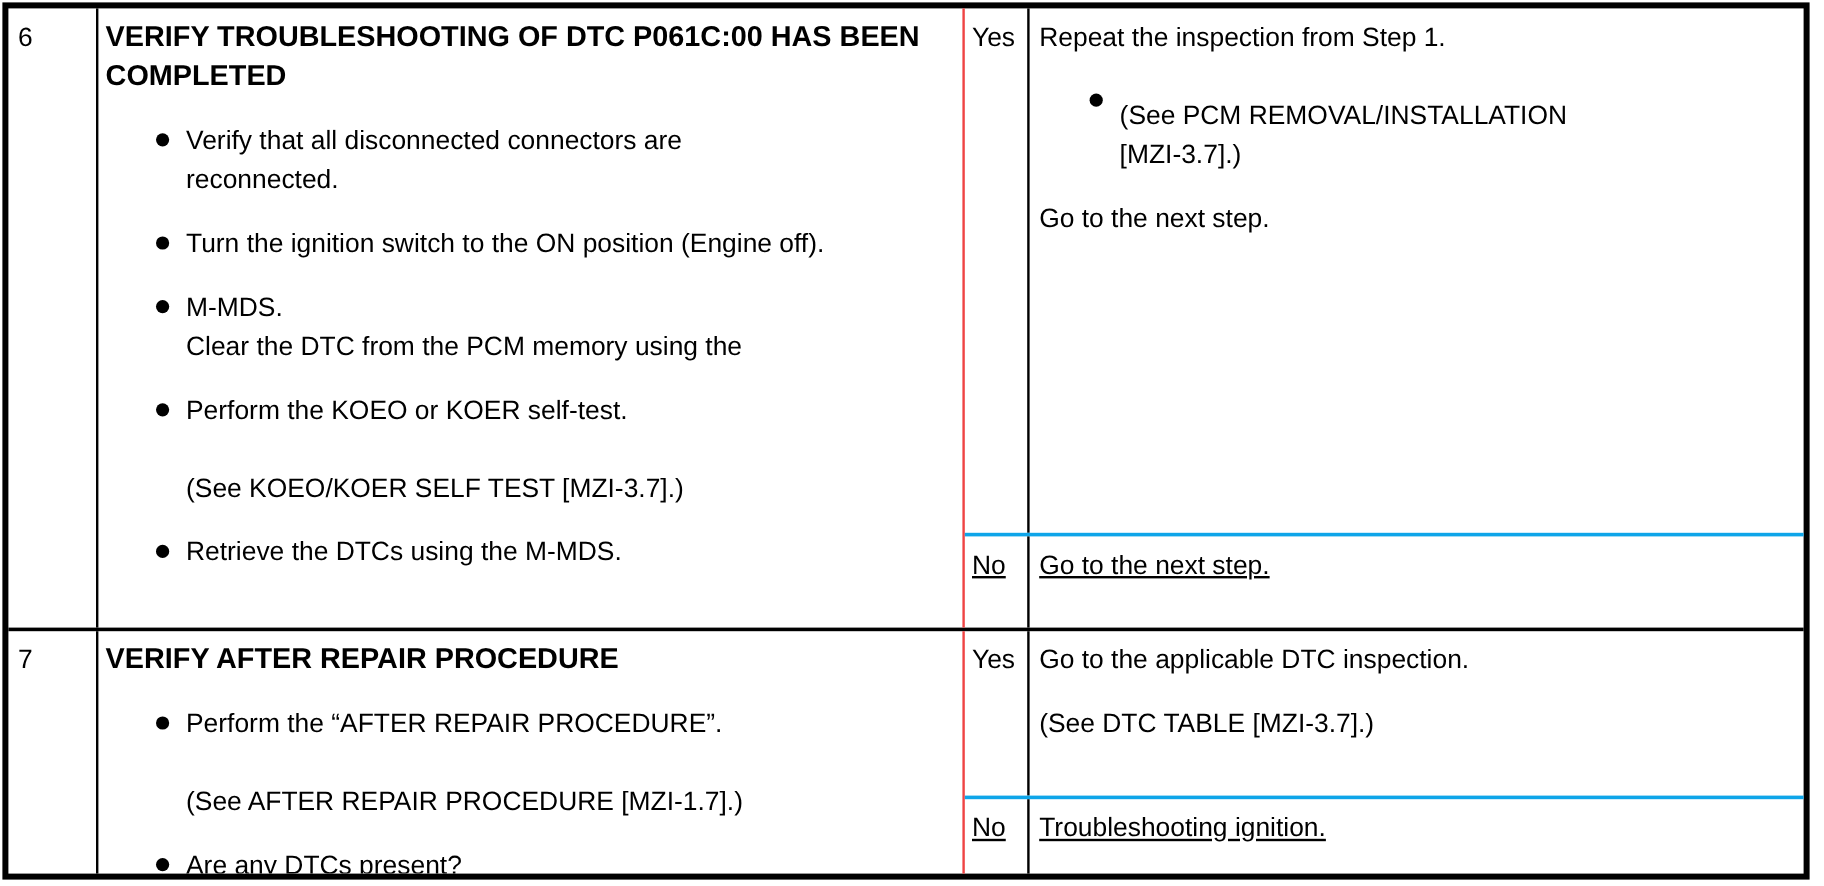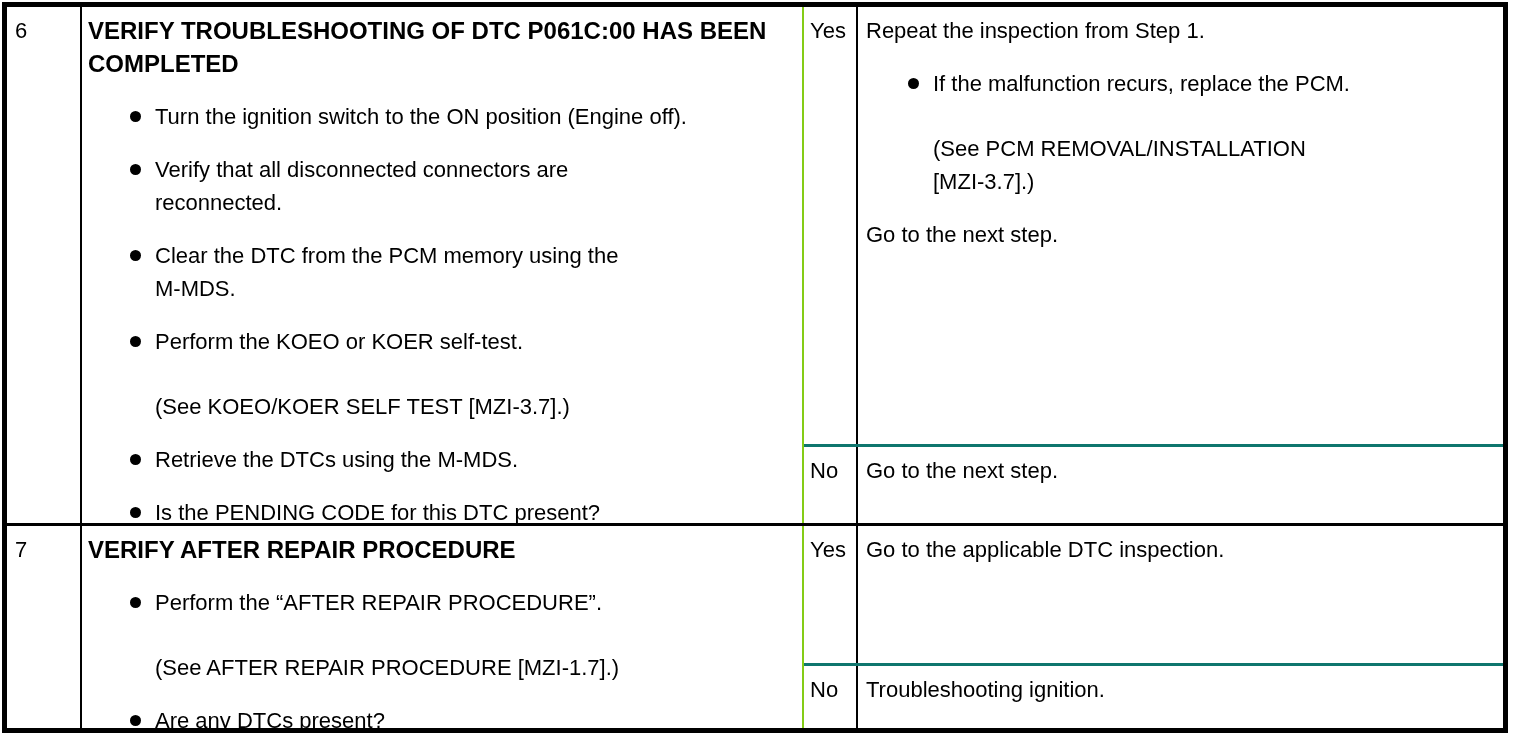--- a/index.html
+++ b/index.html
@@ -27,30 +27,30 @@
   }
   .step.s6 { height: 516px; }
   .step.s7 { height: 205px; border-top: 3px solid #000; }
 
   .cell { box-sizing: border-box; overflow: hidden; }
   .c-step {
     border-right: 2px solid #000;
     padding: 7px 2px 0 8px;
   }
   .c-insp {
-    border-right: 2px solid #84cc16;
+    border-right: 2px solid #ef4444;
     padding: 7px 6px 0 6px;
   }
   .branches { display: flex; flex-direction: column; }
   .branch {
     display: grid;
     grid-template-columns: 54px 1fr;
     box-sizing: border-box;
   }
-  .branch.b-no { border-top: 3px solid #0f766e; flex: 1 1 auto; }
+  .branch.b-no { border-top: 3px solid #0ea5e9; flex: 1 1 auto; text-decoration: underline; }
   .s6 .b-yes { height: 437px; }
   .s7 .b-yes { height: 137px; }
   .c-resp {
     border-right: 2px solid #000;
     padding: 7px 0 0 6px;
   }
   .c-act { padding: 7px 22px 0 8px; }
 
   .para { margin: 0 0 20px 0; }
   .para:last-child { margin-bottom: 0; }
@@ -76,65 +76,60 @@
     <div class="cell c-step">6</div>
 
     <div class="cell c-insp">
       <div class="para title">
         <div class="line">VERIFY TROUBLESHOOTING OF DTC P061C:00 HAS BEEN</div>
         <div class="line">COMPLETED</div>
       </div>
 
       <div class="para bullet">
         <span class="dot"></span>
-        <div class="line">Turn the ignition switch to the ON position (Engine off).</div>
-      </div>
-
-      <div class="para bullet">
-        <span class="dot"></span>
         <div class="line">Verify that all disconnected connectors are</div>
         <div class="line">reconnected.</div>
       </div>
 
       <div class="para bullet">
         <span class="dot"></span>
+        <div class="line">Turn the ignition switch to the ON position (Engine off).</div>
+      </div>
+
+      <div class="para bullet">
+        <span class="dot"></span>
+        <div class="line">M-MDS.</div>
         <div class="line">Clear the DTC from the PCM memory using the</div>
-        <div class="line">M-MDS.</div>
       </div>
 
       <div class="para bullet">
         <span class="dot"></span>
         <div class="line">Perform the KOEO or KOER self-test.</div>
       </div>
 
       <div class="para ref">
         <div class="line">(See KOEO/KOER SELF TEST [MZI-3.7].)</div>
       </div>
 
       <div class="para bullet">
         <span class="dot"></span>
         <div class="line">Retrieve the DTCs using the M-MDS.</div>
       </div>
 
-      <div class="para bullet">
-        <span class="dot"></span>
-        <div class="line">Is the PENDING CODE for this DTC present?</div>
-      </div>
     </div>
 
     <div class="branches">
       <div class="branch b-yes">
         <div class="cell c-resp">Yes</div>
         <div class="cell c-act">
           <div class="para">
             <div class="line">Repeat the inspection from Step 1.</div>
           </div>
           <div class="para bullet">
             <span class="dot"></span>
-            <div class="line">If the malfunction recurs, replace the PCM.</div>
           </div>
           <div class="para ref">
             <div class="line">(See PCM REMOVAL/INSTALLATION</div>
             <div class="line">[MZI-3.7].)</div>
           </div>
           <div class="para">
             <div class="line">Go to the next step.</div>
           </div>
         </div>
       </div>
@@ -172,20 +167,23 @@
       </div>
     </div>
 
     <div class="branches">
       <div class="branch b-yes">
         <div class="cell c-resp">Yes</div>
         <div class="cell c-act">
           <div class="para">
             <div class="line">Go to the applicable DTC inspection.</div>
           </div>
+          <div class="para">
+            <div class="line">(See DTC TABLE [MZI-3.7].)</div>
+          </div>
         </div>
       </div>
       <div class="branch b-no">
         <div class="cell c-resp">No</div>
         <div class="cell c-act">
           <div class="para">
             <div class="line">Troubleshooting ignition.</div>
           </div>
         </div>
       </div>

